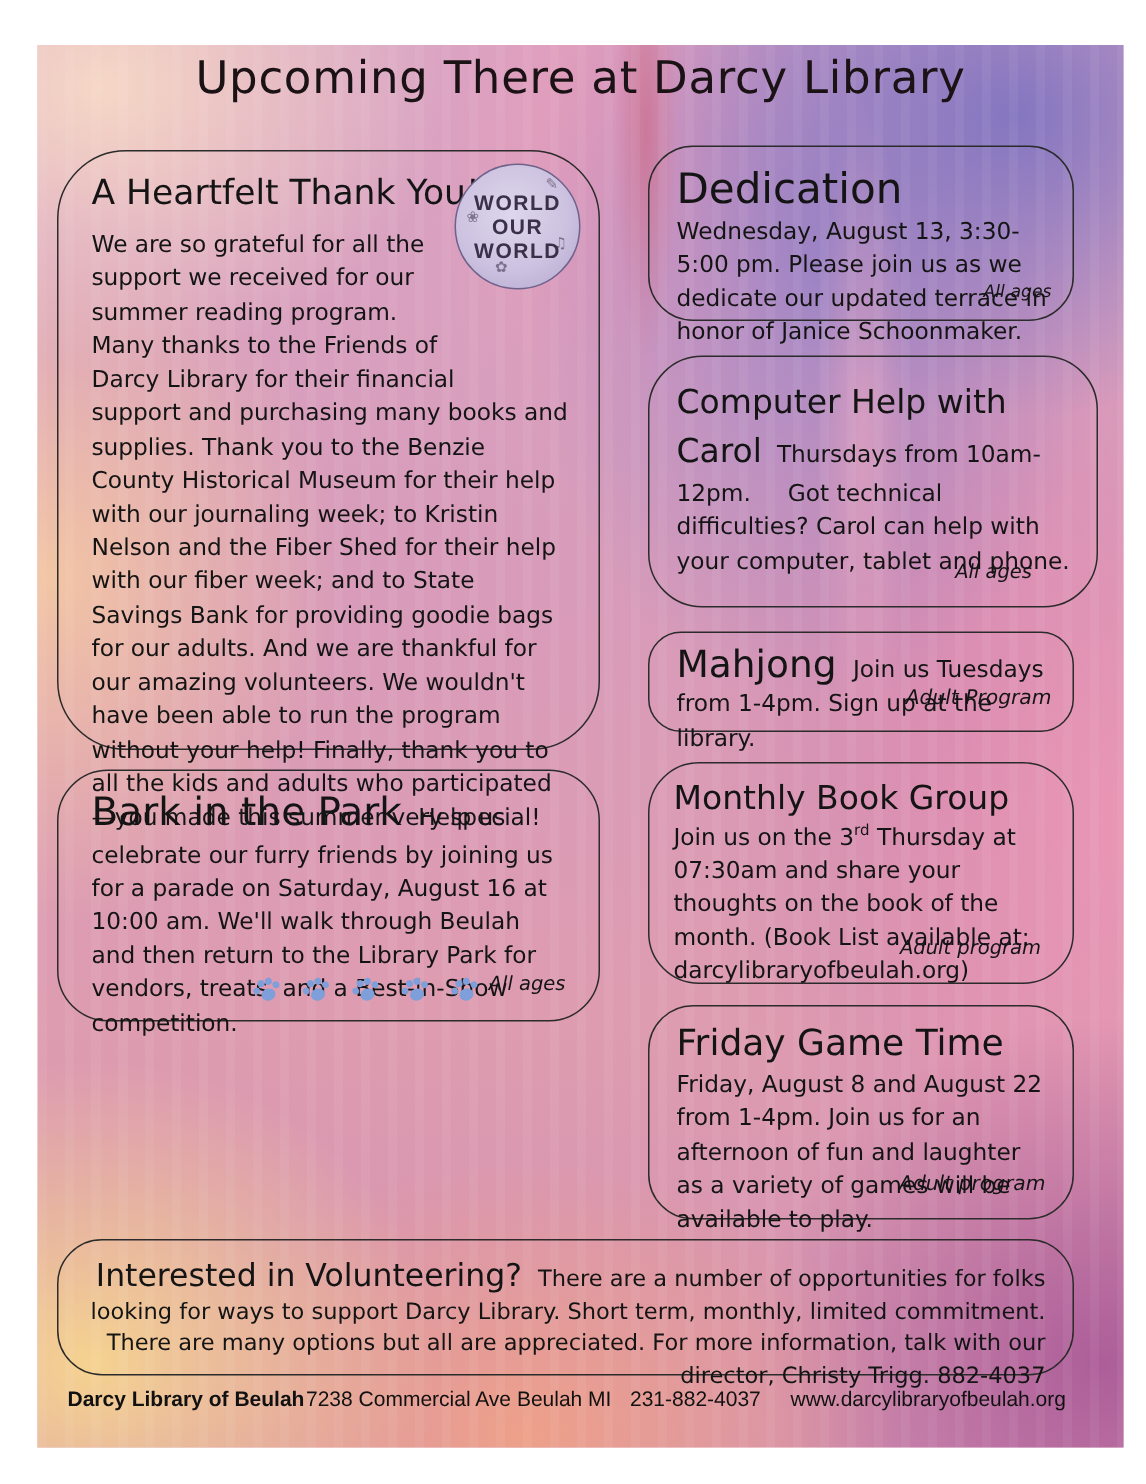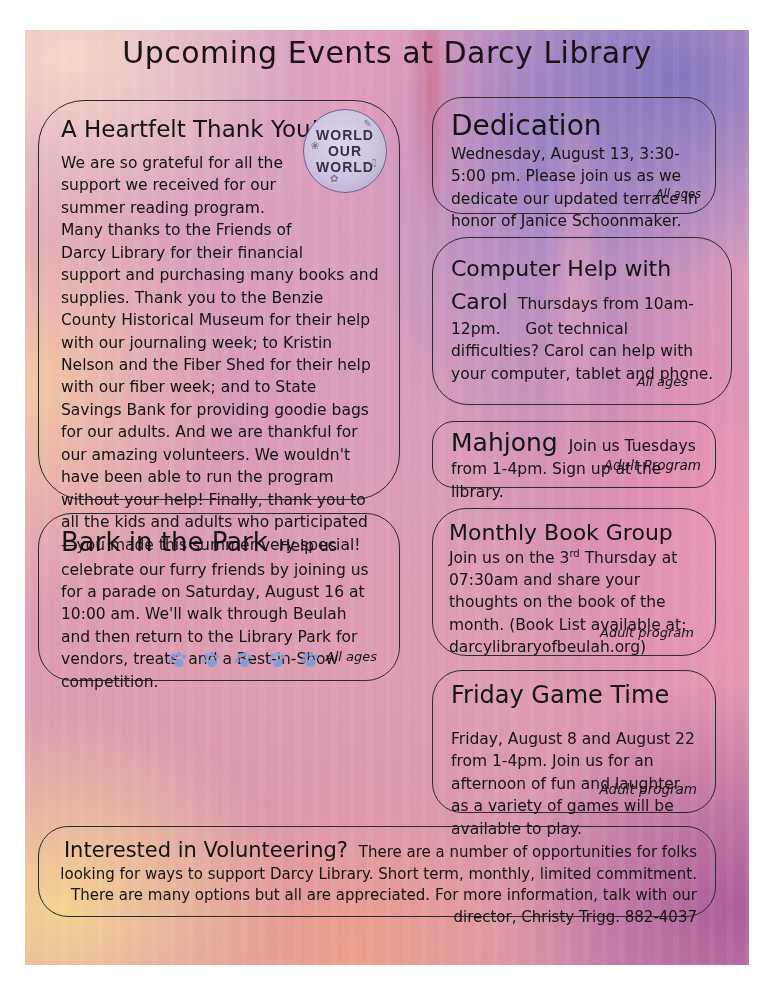--- a/index.html
+++ b/index.html
@@ -51,21 +51,21 @@
   .c-dedication{left:407px;top:67px;width:284px;height:117px;border-radius:30px;padding:10px 16px 8px 18px;}
   .c-dedication .ct{font-size:28px;margin-right:20px;}
   .c-computer{left:407px;top:207px;width:300px;height:168px;border-radius:36px;padding:14px 16px 8px 18px;}
   .c-computer .ct{font-size:22px;line-height:1.5;margin-right:5px;}
   .c-mahjong{left:407px;top:391px;width:284px;height:67px;border-radius:22px;padding:5px 16px 4px 18px;}
   .c-mahjong .ct{font-size:25px;margin-right:6px;}
   .c-bookgroup{left:407px;top:478px;width:284px;height:148px;border-radius:34px;padding:10px 14px 8px 16px;}
   .c-bookgroup .ct{font-size:22px;margin-right:4px;text-align:right;}
   .c-bookgroup sup{font-size:10px;line-height:0;}
   .c-friday{left:407px;top:640px;width:284px;height:143px;border-radius:30px;padding:9px 16px 8px 18px;}
-  .c-friday .ct{font-size:24px;display:block;margin-bottom:18px;}
+  .c-friday .ct{font-size:24px;display:block;margin-bottom:2px;}
   
   .c-volunteer{left:13px;top:796px;width:678px;height:91px;border-radius:30px;padding:10px 18px 8px 20px;font-size:15px;line-height:1.44;text-align:right;}
   .c-volunteer .ct{font-size:21px;margin-right:6px;}
   
   .badge{
     position:absolute;left:278px;top:79px;width:82px;height:82px;border-radius:50%;
     background:radial-gradient(circle at 45% 40%, #ded6ec 0%, #cdc2e0 55%, #b3a6cf 100%);
     border:1px solid #6e628a;z-index:5;text-align:center;color:#3a3049;
     display:flex;flex-direction:column;justify-content:center;gap:0;
   }
@@ -92,21 +92,21 @@
   .f-name{left:20px;font-weight:bold;}
   .f-address{left:179px;}
   .f-phone{left:395px;}
   .f-website{left:502px;}
 </style>
 </head>
 <body>
 
 <div class="canvas">
 
-  <div class="page-title">Upcoming Events at Darcy Library</div>
+  <div class="page-title">Upcoming There at Darcy Library</div>
 
   <div class="card c-thanks">
     <span class="ct">A Heartfelt Thank You!</span>
     <div class="badge-spacer"></div>
     <span>We are so grateful for all the support we received for our summer reading program.  Many thanks to the Friends of Darcy Library for their financial support and purchasing many books and supplies. Thank you to the Benzie County Historical Museum for their help with our journaling week; to Kristin Nelson and the Fiber Shed for their help with our fiber week; and to State Savings Bank for providing goodie bags for our adults. And we are thankful for our amazing volunteers. We wouldn't have been able to run the program without your help! Finally, thank you to all the kids and adults who participated—you made this summer very special!</span>
   </div>
 
   <div class="card c-bark">
     <span class="ct">Bark in the Park</span>
     <span>Help us celebrate our furry friends by joining us for a parade on Saturday, August 16 at 10:00 am. We'll walk through Beulah and then return to the Library Park for vendors, treats, and a Best-in-Show competition.</span>
@@ -199,14 +199,20 @@
   <div class="badge">
     <span class="doodle d0">✎</span>
     <span class="doodle d1">❀</span>
     <span class="doodle d2">♫</span>
     <span class="doodle d3">✿</span>
     <span class="bl">WORLD</span>
     <span class="bl">OUR</span>
     <span class="bl">WORLD</span>
   </div>
 
+  <div class="footer">
+    <span class="f-name">Darcy Library of Beulah</span>
+    <span class="f-address">7238 Commercial Ave Beulah MI</span>
+    <span class="f-phone">231-882-4037</span>
+    <span class="f-website">www.darcylibraryofbeulah.org</span>
+  </div>
 
 </div>
 
 </body></html>

